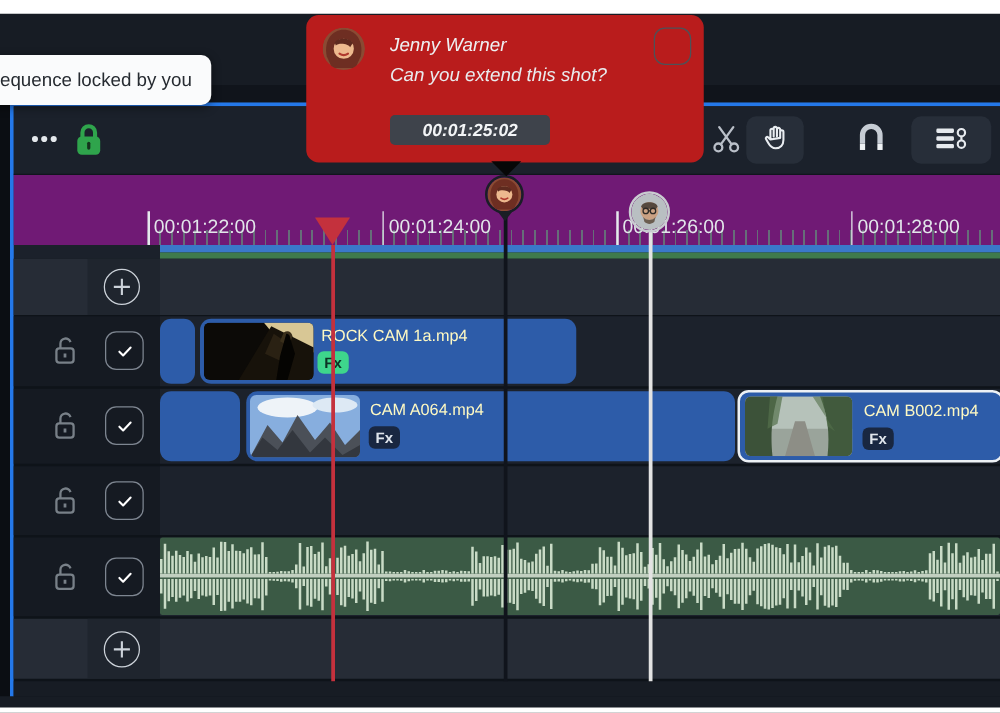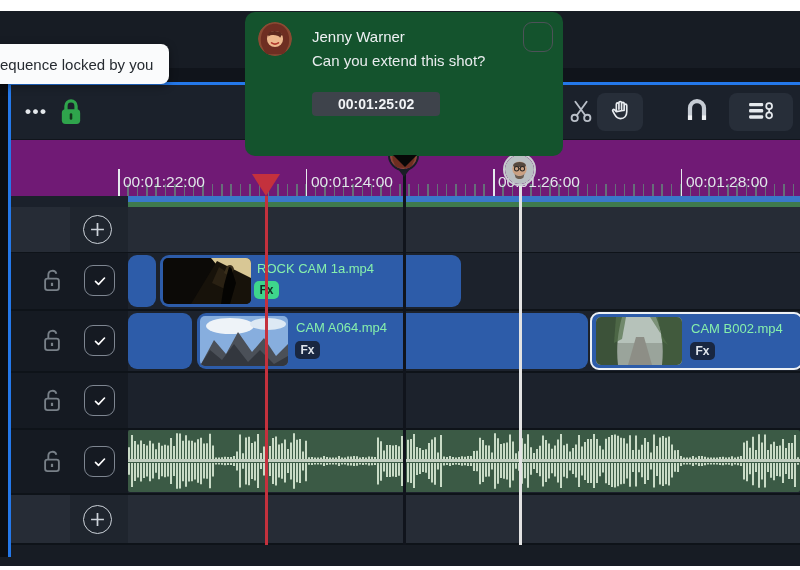--- a/index.html
+++ b/index.html
@@ -49,36 +49,36 @@
     color:#ccd2d9;display:flex;align-items:center;justify-content:center;cursor:pointer;box-sizing:border-box;padding:0;}
   .plusbtn svg{display:block;}
   .lockbtn{width:22px;height:25px;background:transparent;border:none;padding:0;cursor:pointer;}
   .checkbox{width:31px;height:31px;border:1.6px solid #7e8691;border-radius:9px;background:transparent;
     display:flex;align-items:center;justify-content:center;cursor:pointer;box-sizing:border-box;padding:0;}
   
   .clip{background:#2d5ca9;border-radius:9px;z-index:2;cursor:pointer;}
   .clip.selected{border:2px solid #edf1f5;box-sizing:border-box;}
   .thumb{left:3px;top:3px;border-radius:5px;overflow:hidden;}
   .thumb svg{display:block;}
-  .clip-label{font-size:13px;color:#86efac;white-space:nowrap;}
+  .clip-label{font-size:13px;color:#fef9c3;white-space:nowrap;}
   .fxbadge{width:25px;height:18px;border-radius:5px;font-size:12px;font-weight:bold;
     display:flex;align-items:center;justify-content:center;}
   .fx-green{background:#3ed68c;color:#0d3325;}
   .fx-dark{background:#192741;color:#dfe5ec;}
   .waveclip{left:117px;top:223px;width:672px;height:62px;background:#3b5a45;border-radius:2px;z-index:2;}
   .waveband{left:0;width:672px;height:27px;}
   .waveseam{left:0;top:29px;width:672px;height:2.5px;background:#d9e4d6;opacity:.85;}
   
   .vline{width:2.5px;z-index:6;}
   .marker-avatar{border-radius:50%;overflow:hidden;z-index:8;cursor:pointer;box-sizing:border-box;}
   .marker-avatar svg{display:block;}
   .jenny-tail{left:387px;top:84px;width:0;height:0;border-left:6px solid transparent;
     border-right:6px solid transparent;border-top:8px solid #1a1e26;z-index:8;}
   
-  .popup{left:245px;top:12px;width:318px;height:144px;background:#14532d;border-radius:10px;z-index:50;}
+  .popup{left:245px;top:12px;width:318px;height:118px;background:#b91c1c;border-radius:10px;z-index:50;font-style:italic;}
   .popup-tail{position:absolute;left:148px;bottom:-11px;width:0;height:0;border-left:12px solid transparent;
     border-right:12px solid transparent;border-top:12px solid #070707;}
   .popup-avatar{position:absolute;left:13px;top:10px;width:34px;height:34px;border-radius:50%;overflow:hidden;}
   .popup-name{position:absolute;left:67px;top:16px;font-size:15px;color:#eef1f3;}
   .popup-msg{position:absolute;left:67px;top:40px;font-size:15px;color:#e9ecee;}
   .popup-tc{position:absolute;left:67px;top:80px;height:24px;padding:0 26px;background:#3e434b;border-radius:4px;
     color:#f2f4f6;font-size:14px;font-weight:bold;display:flex;align-items:center;cursor:pointer;}
   .popup-check{position:absolute;left:278px;top:10px;width:30px;height:30px;border:1.6px solid #4d5258;
     border-radius:9px;background:transparent;cursor:pointer;box-sizing:border-box;}
 </style>

